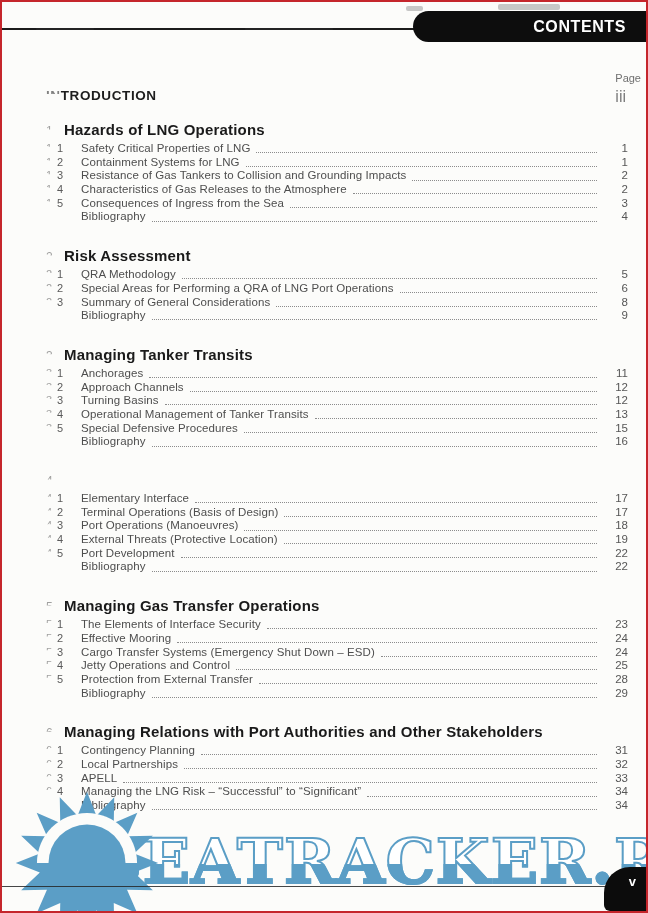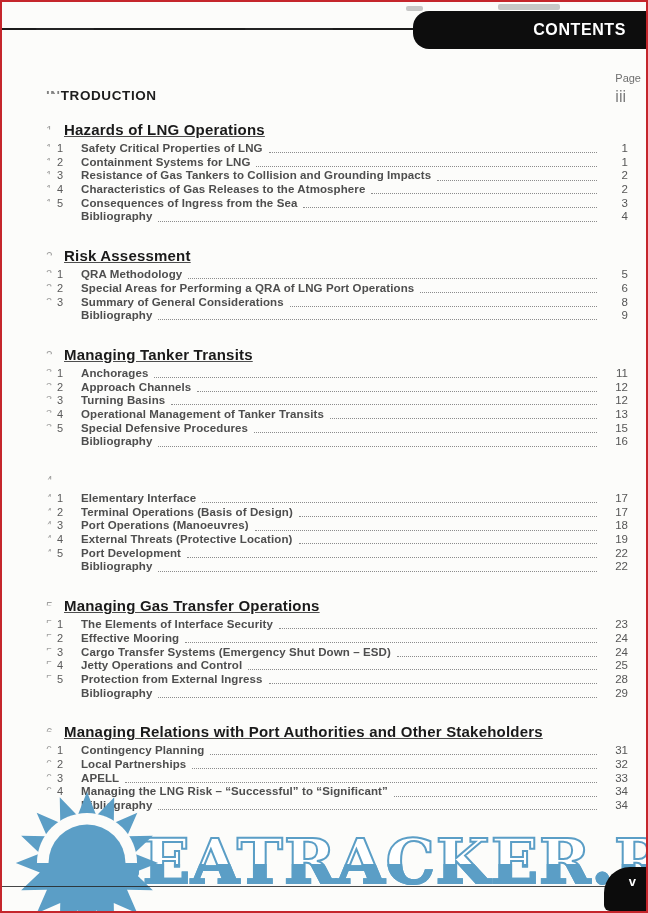--- a/index.html
+++ b/index.html
@@ -7,41 +7,41 @@
     position:relative;width:644px;height:909px;overflow:hidden;
     border:2px solid #c5262c;background:#fcfcfa;
     font-family:"Liberation Sans",sans-serif;
   }
   
   .top-rule{position:absolute;left:0;top:26px;width:416px;height:1.5px;background:#1c1c1c;}
   .rule-smudge{position:absolute;height:2.5px;background:#2a2a2a;opacity:.65;border-radius:2px;}
   .smudge{position:absolute;background:#9a9a9a;opacity:.55;border-radius:2px;}
   
   .banner{
-    position:absolute;top:9px;right:0;left:411px;height:38px;background:#0d0d0d;
+    position:absolute;top:9px;right:0;left:411px;height:31px;background:#0d0d0d;
     border-radius:16px 0 0 16px;display:flex;align-items:center;justify-content:flex-end;
   }
   .banner span{color:#ffffff;font-weight:bold;font-size:16px;letter-spacing:.6px;padding-right:20px;}
   
   .page-label{position:absolute;top:70px;right:5px;font-size:11px;color:#6f6f6f;}
   .intro-page{position:absolute;top:86px;right:20px;font-size:16px;color:#7d7d7d;}
   
   .toc{position:absolute;left:44px;top:86px;width:582px;color:#4e4e4e;}
   .intro-row{font-weight:bold;font-size:13.5px;letter-spacing:.6px;color:#1d1d1d;height:16px;}
   .clip{display:inline-block;clip-path:inset(0 0 60% 0);opacity:.55;}
   .section{margin-top:24px;}
   .section:first-of-type{margin-top:18px;}
-  .sec-head{display:flex;align-items:baseline;line-height:16px;margin-bottom:3px;text-decoration:underline;}
+  .sec-head{display:flex;align-items:baseline;line-height:16px;margin-bottom:3px;}
   .sec-num{flex:none;width:18px;font-size:12px;color:#555;}
   .sec-title{font-weight:bold;font-size:15px;letter-spacing:.2px;color:#1a1a1a;}
   .row{display:flex;align-items:baseline;height:13.7px;font-size:11.5px;color:#4e4e4e;}
   .numcol{flex:none;width:35px;display:flex;align-items:baseline;}
   .pref{width:11px;font-size:11px;color:#555;}
   .sub{font-size:11px;color:#5a5a5a;}
-  .lab{flex:none;white-space:nowrap;letter-spacing:.1px;font-weight:bold;}
+  .lab{flex:none;white-space:nowrap;letter-spacing:.1px;}
   .leader{flex:1;height:1px;border-bottom:1.6px dotted #8c8c8c;margin:0 5px 2.5px 6px;align-self:flex-end;}
   .pg{flex:none;width:26px;text-align:right;font-size:11.5px;color:#565656;}
   
   .bottom-rule{position:absolute;left:0;top:884px;width:612px;height:1.4px;background:#262626;opacity:.85;z-index:6;}
   
   .wm-text{
     position:absolute;left:95px;top:829px;z-index:4;
     font-family:"DejaVu Serif",serif;font-weight:bold;font-size:62px;line-height:62px;letter-spacing:1px;
     background:linear-gradient(to bottom,#ffffff 0 54%,#5b9ec6 54% 100%);
     -webkit-background-clip:text;background-clip:text;color:transparent;
@@ -371,21 +371,21 @@
       <span class="lab">Jetty Operations and Control</span>
       <span class="leader"></span>
       <span class="pg">25</span>
     </div>
 
     <div class="row">
       <span class="numcol">
                 <span class="pref clip">5</span>
                 <span class="sub">5</span>
               </span>
-      <span class="lab">Protection from External Ingress</span>
+      <span class="lab">Protection from External Transfer</span>
       <span class="leader"></span>
       <span class="pg">28</span>
     </div>
 
     <div class="row">
       <span class="numcol">
                 <span class="pref clip"></span>
                 <span class="sub"></span>
               </span>
       <span class="lab">Bibliography</span>

